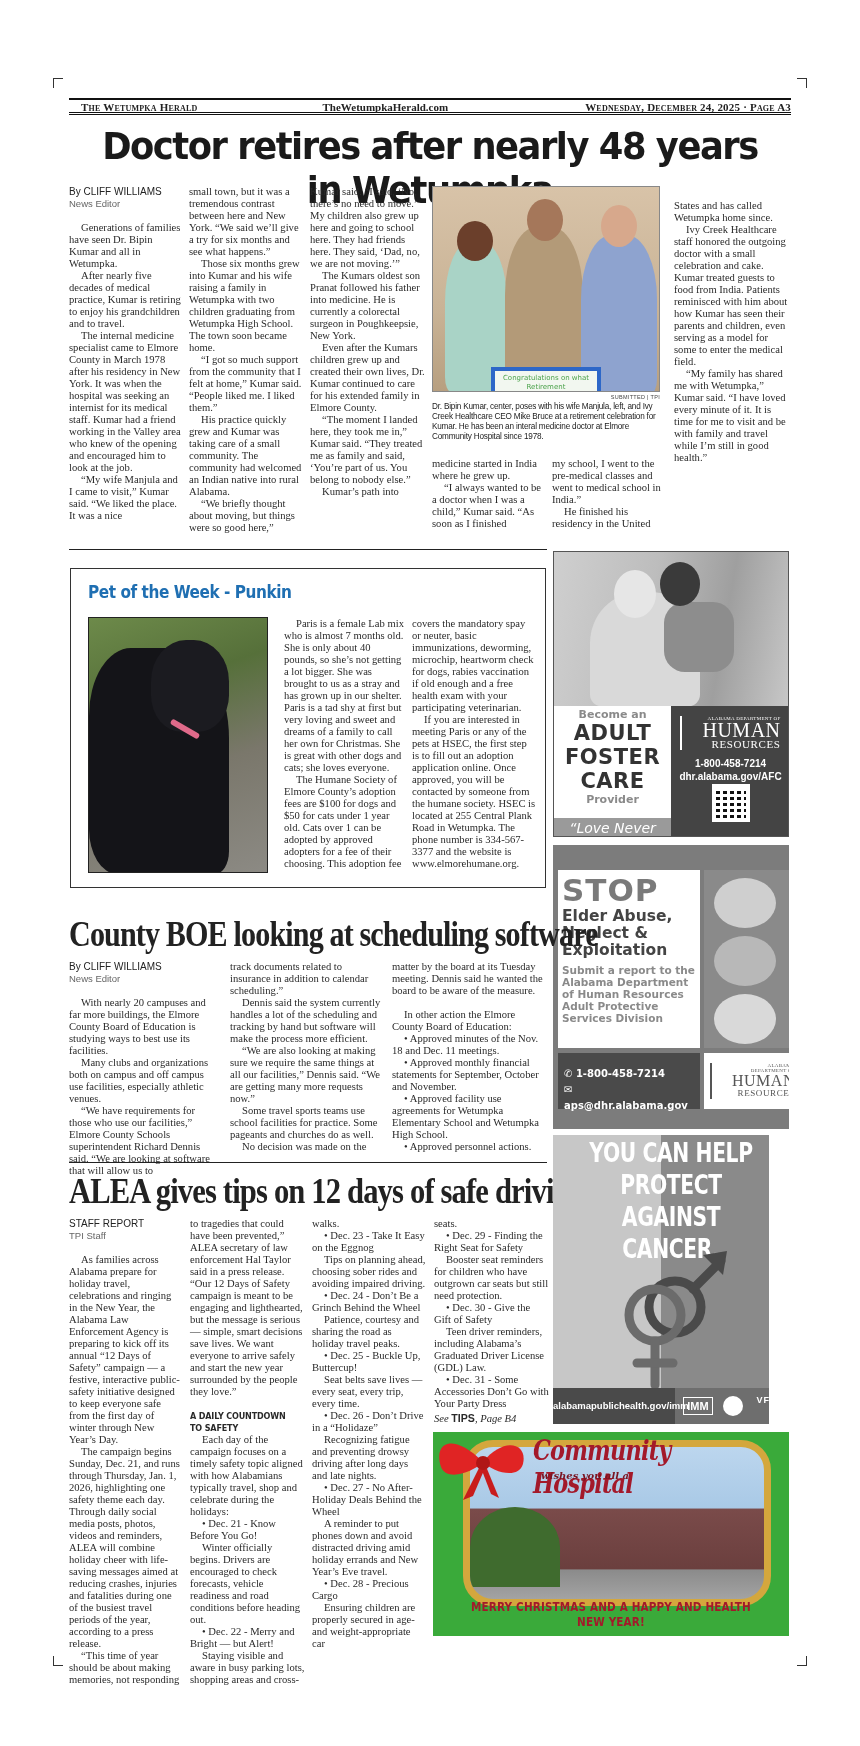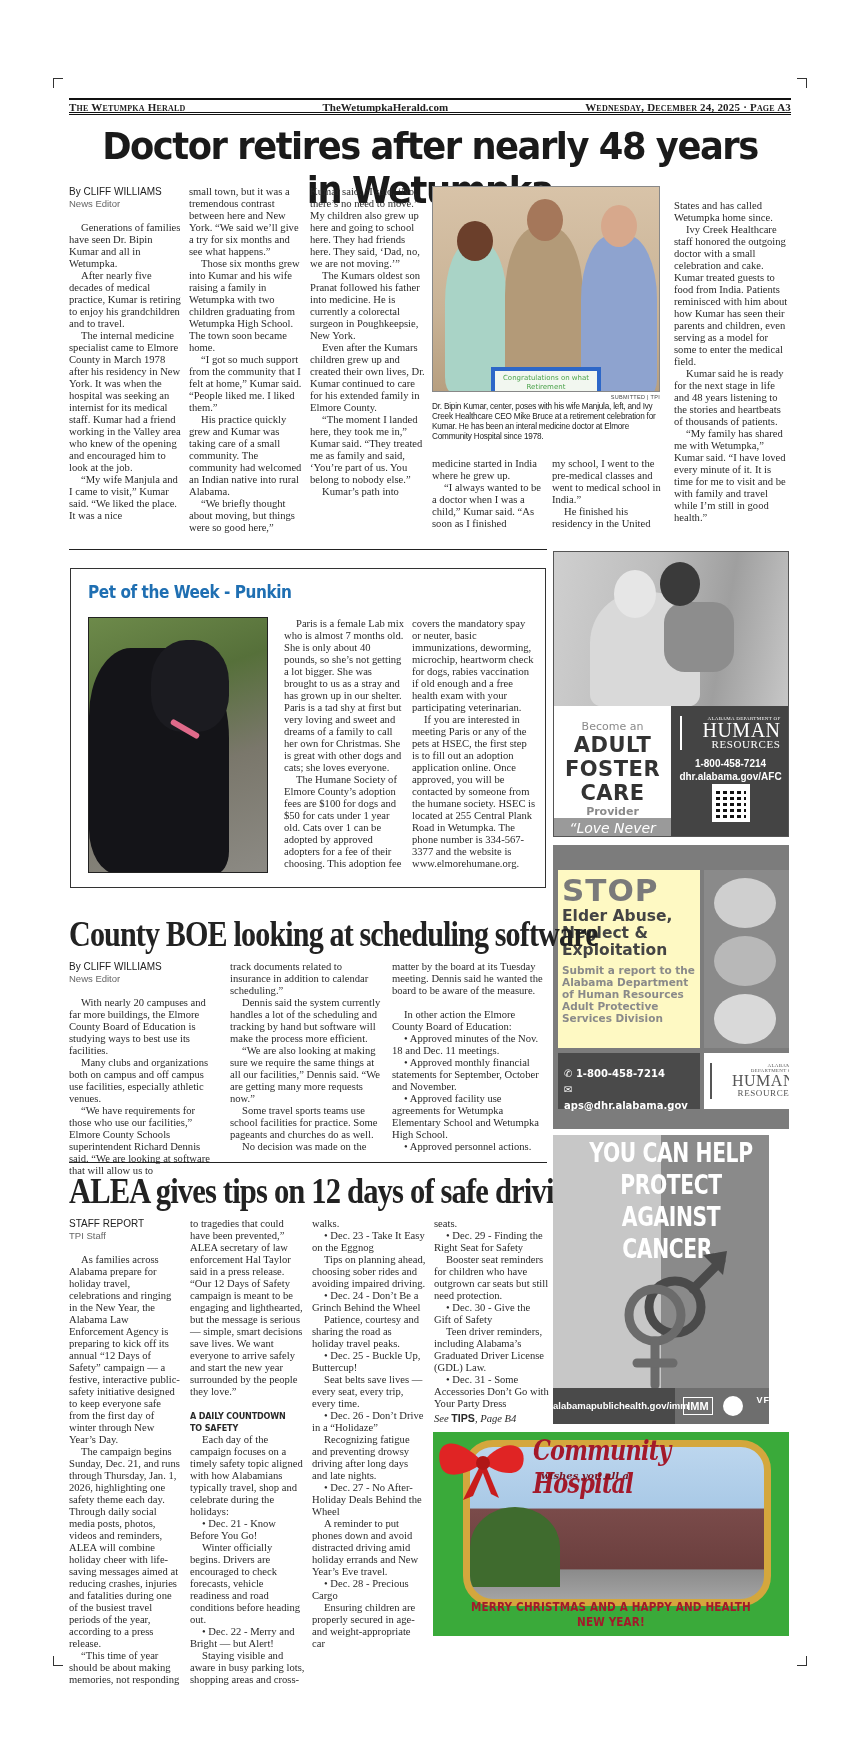--- a/index.html
+++ b/index.html
@@ -9,21 +9,21 @@
   .crop { position: absolute; width: 10px; height: 10px; border-color: #333; border-style: solid; }
   .crop.tl { left: 53px; top: 78px; border-width: 1px 0 0 1px; }
   .crop.tr { left: 797px; top: 78px; border-width: 1px 1px 0 0; }
   .crop.bl { left: 53px; top: 1656px; border-width: 0 0 1px 1px; }
   .crop.br { left: 797px; top: 1656px; border-width: 0 1px 1px 0; }
 
   .folio { position: absolute; left: 69px; top: 98px; width: 722px; height: 17px;
     border-top: 2px solid #111; border-bottom: 3px double #111;
     display: flex; justify-content: space-between; align-items: center;
     font-size: 11px; font-weight: bold; padding-top: 1px; }
-  .folio .sc { font-variant: small-caps; letter-spacing: 0.2px; }
+  .folio .sc { font-variant: small-caps; letter-spacing: 0.2px; margin-left: 12px; }
 
   .headline-1 { position: absolute; left: 69px; top: 124px; width: 722px; text-align: center;
     font-family: "DejaVu Sans", sans-serif; font-weight: bold; font-size: 38px;
     letter-spacing: -1.6px; transform: scaleX(0.93); transform-origin: center; color: #1a1a1a; }
 
   .col { position: absolute; font-size: 10.6px; line-height: 12px; color: #2a2a2a; text-align: left; }
   .col p { text-indent: 12px; }
   .col p.noind { text-indent: 0; }
   .byline { font-family: "Liberation Sans", sans-serif; font-size: 10px; color: #222; text-indent: 0 !important; }
   .byrole { font-family: "Liberation Sans", sans-serif; font-size: 9.5px; color: #666; margin-bottom: 12px; text-indent: 0 !important; }
@@ -57,39 +57,39 @@
 
   .ad { position: absolute; overflow: hidden; }
   .ad-foster { left: 553px; top: 551px; width: 236px; height: 286px; background: #fff; border: 1px solid #555; }
   .ad-foster .img { position: absolute; left: 0; top: 0; width: 236px; height: 154px;
     background: linear-gradient(100deg, #cfcfcf 0%, #bdbdbd 40%, #9f9f9f 70%, #c8c8c8 100%); }
   .ad-foster .img .man { position: absolute; left: 36px; top: 40px; width: 110px; height: 114px; background: #d9d9d9; border-radius: 45% 45% 10% 10%; }
   .ad-foster .img .manh { position: absolute; left: 60px; top: 18px; width: 42px; height: 48px; background: #e6e6e6; border-radius: 50%; }
   .ad-foster .img .boy { position: absolute; left: 106px; top: 10px; width: 40px; height: 44px; background: #3a3a3a; border-radius: 50%; }
   .ad-foster .img .boyb { position: absolute; left: 110px; top: 50px; width: 70px; height: 70px; background: #8d8d8d; border-radius: 30%; }
   .ad-foster .left { position: absolute; left: 0; top: 154px; width: 117px; height: 132px; background: #fff; text-align: center; font-family: "DejaVu Sans", sans-serif; }
-  .ad-foster .become { font-size: 11px; color: #8a8a8a; font-weight: normal; margin-top: 14px; }
+  .ad-foster .become { font-size: 11px; color: #8a8a8a; font-weight: bold; margin-top: 2px; }
   .ad-foster .big { font-size: 21px; font-weight: bold; color: #333; line-height: 24px; letter-spacing: 0.5px; }
   .ad-foster .prov { font-size: 11px; color: #8a8a8a; font-weight: bold; }
   .ad-foster .tag { position: absolute; left: 0; bottom: 0; width: 117px; height: 20px; background: #9a9a9a; color: #fff;
     font-style: italic; font-size: 14px; line-height: 20px; text-align: center; font-family: "DejaVu Sans", sans-serif; }
   .ad-foster .right { position: absolute; left: 117px; top: 154px; width: 119px; height: 132px; background: #444; color: #fff; text-align: center; font-family: "Liberation Sans", sans-serif; }
   .hr-logo { display: inline-block; border-left: 2px solid currentColor; padding-left: 20px; text-align: right; font-family: "Liberation Serif", serif; }
   .hr-logo .s { font-size: 5px; letter-spacing: 0.3px; display: block; }
   .hr-logo .h { font-size: 20px; line-height: 18px; display: block; letter-spacing: 0.5px; }
   .hr-logo .r { font-size: 11px; line-height: 11px; display: block; letter-spacing: 0.6px; }
   .ad-foster .phone { font-weight: bold; font-size: 10px; margin-top: 6px; }
   .ad-foster .url { font-weight: bold; font-size: 10px; margin-top: 2px; }
   .qr { display: inline-block; width: 36px; height: 36px; margin-top: 3px; background:
       repeating-linear-gradient(0deg, #111 0 3px, #fff 3px 6px),
       #fff; border: 3px solid #fff; outline: 1px solid #fff; position: relative; }
   .qr::after { content: ""; position: absolute; inset: 0; background: repeating-linear-gradient(90deg, transparent 0 4px, #fff 4px 7px); }
 
   .ad-stop { left: 553px; top: 845px; width: 236px; height: 284px; background: #7c7c7c; }
-  .ad-stop .white { position: absolute; left: 5px; top: 25px; width: 142px; height: 178px; background: #fef9c3; padding: 4px 4px; font-family: "DejaVu Sans", sans-serif; }
+  .ad-stop .white { position: absolute; left: 5px; top: 25px; width: 142px; height: 178px; background: #ffffff; padding: 4px 4px; font-family: "DejaVu Sans", sans-serif; }
   .ad-stop .stop { font-size: 31px; font-weight: bold; color: #7a7a7a; letter-spacing: 1px; line-height: 32px; }
   .ad-stop .elder { font-size: 15.5px; font-weight: bold; color: #444; line-height: 17px; margin-top: 2px; }
   .ad-stop .sub { font-size: 10.5px; font-weight: bold; color: #8a8a8a; line-height: 12px; margin-top: 5px; }
   .ad-stop .faces { position: absolute; left: 151px; top: 25px; width: 85px; height: 178px; background: #8a8a8a; }
   .ad-stop .face { position: absolute; left: 10px; width: 62px; height: 50px; border-radius: 50%; background: #cfcfcf; }
   .ad-stop .contact { position: absolute; left: 5px; top: 208px; width: 142px; height: 56px; background: #4a4a4a; color: #fff;
     font-family: "DejaVu Sans", sans-serif; font-weight: bold; font-size: 10px; padding: 13px 6px; line-height: 16px; }
   .ad-stop .logo-box { position: absolute; left: 151px; top: 208px; width: 85px; height: 56px; background: #fff; color: #555; padding: 10px 6px; text-align: center; }
   .ad-stop .logo-box .hr-logo .h { font-size: 16px; line-height: 15px; }
   .ad-stop .logo-box .hr-logo .r { font-size: 9px; }
@@ -180,21 +180,20 @@
   <p class="noind">medicine started in India where he grew up.</p>
   <p>“I always wanted to be a doctor when I was a child,” Kumar said. “As soon as I finished</p>
 </div>
 <div class="col" style="left:552px; top:458px; width:112px;">
   <p class="noind">my school, I went to the pre-medical classes and went to medical school in India.”</p>
   <p>He finished his residency in the United</p>
 </div>
 <div class="col" style="left:674px; top:200px; width:116px;">
   <p class="noind">States and has called Wetumpka home since.</p>
   <p>Ivy Creek Healthcare staff honored the outgoing doctor with a small celebration and cake. Kumar treated guests to food from India. Patients reminisced with him about how Kumar has seen their parents and children, even serving as a model for some to enter the medical field.</p>
-  <p>Kumar said he is ready for the next stage in life and 48 years listening to the stories and heartbeats of thousands of patients.</p>
   <p>“My family has shared me with Wetumpka,” Kumar said. “I have loved every minute of it. It is time for me to visit and be with family and travel while I’m still in good health.”</p>
 </div>
 
 <div class="rule" style="left:69px; top:549px; width:478px; height:1px;"></div>
 
 <div class="pet-box"></div>
 <h2 class="pet-title">Pet of the Week - Punkin</h2>
 <div class="pet-photo">
   <div class="dog-body"></div>
   <div class="dog-head"></div>

